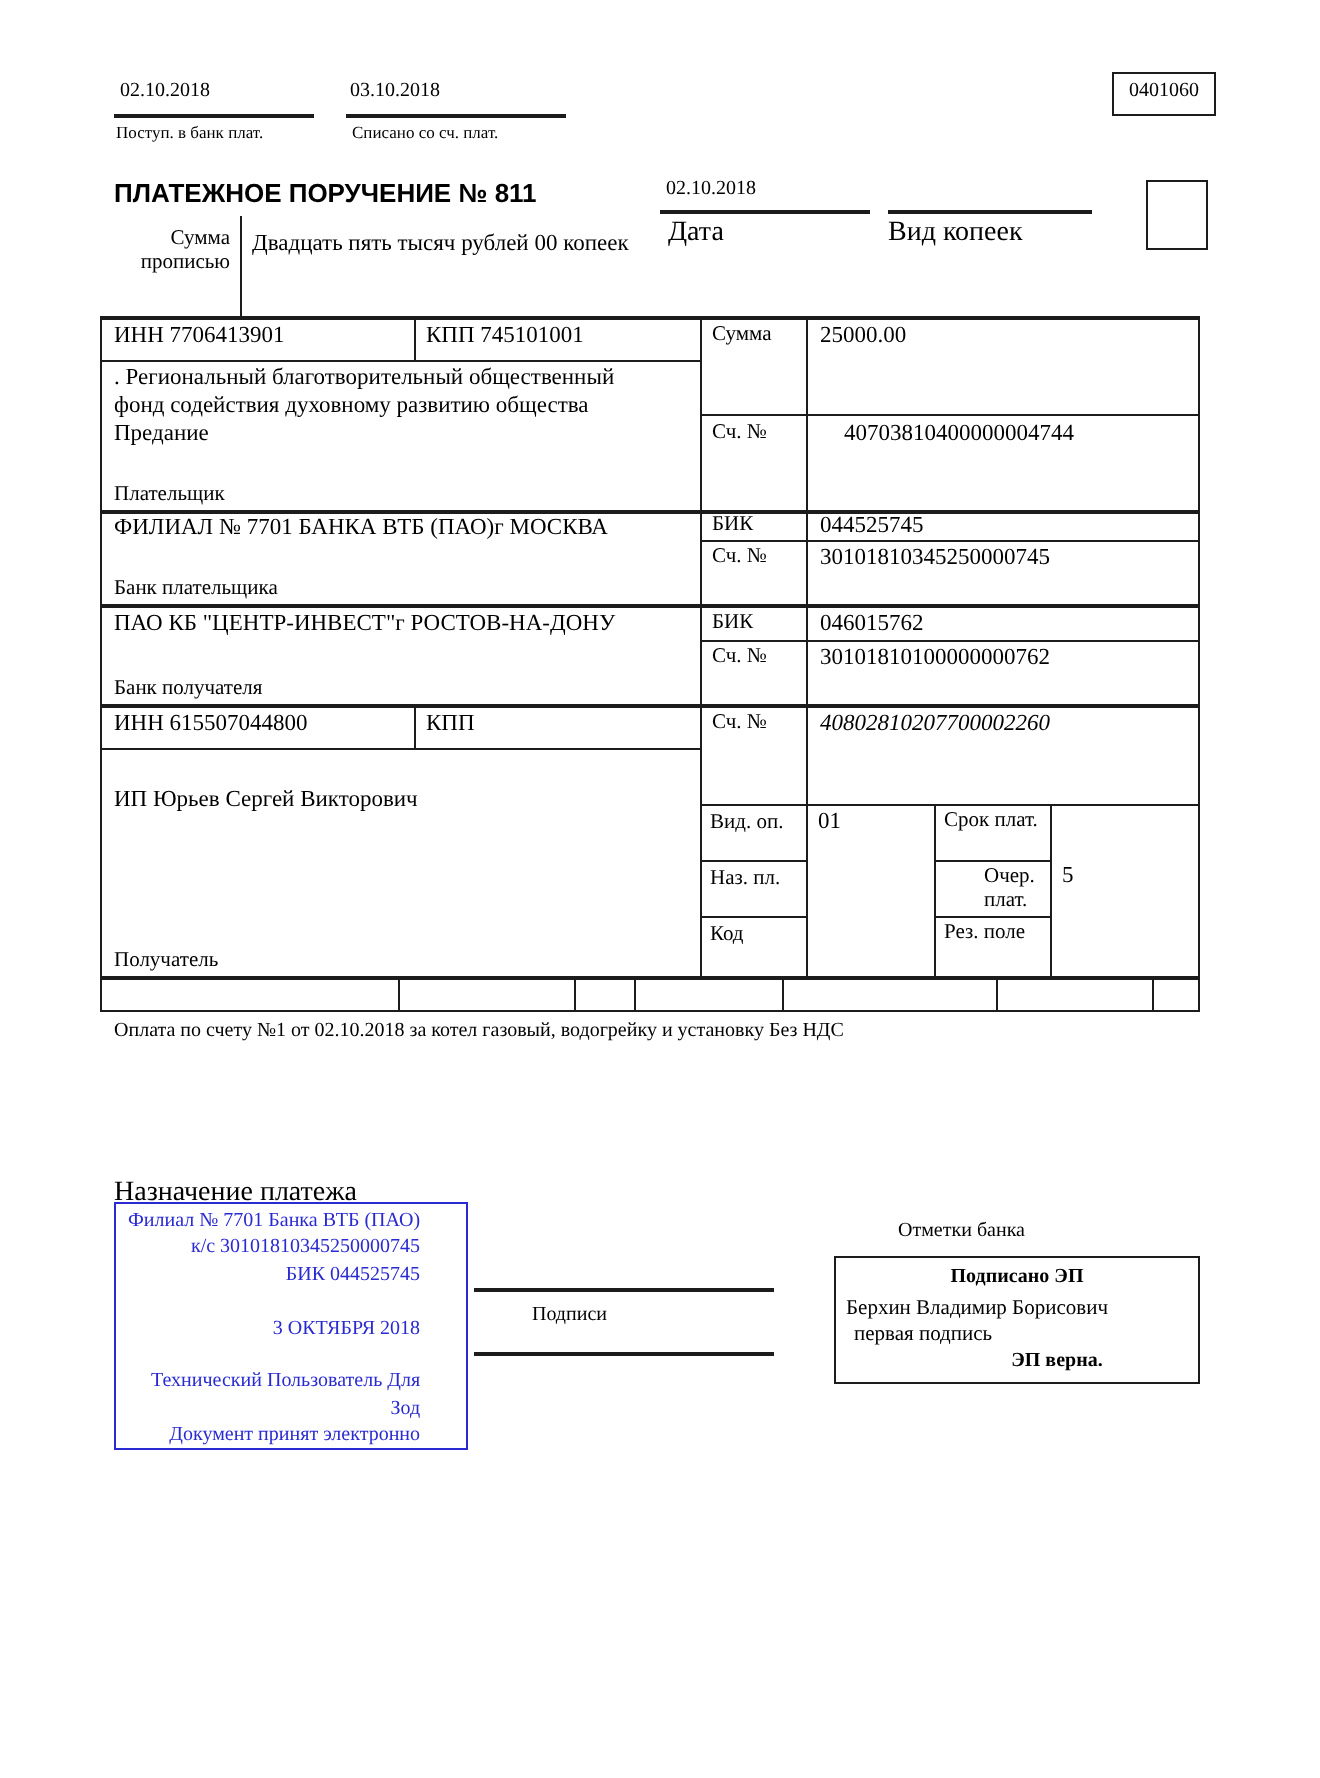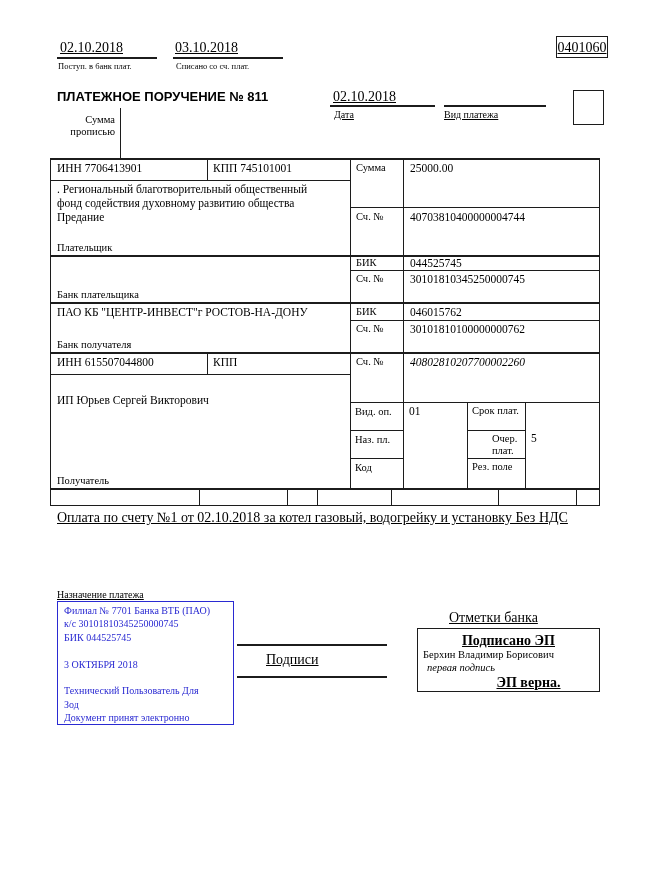--- a/index.html
+++ b/index.html
@@ -1,27 +1,27 @@
 <!DOCTYPE html>
 <html><head>
 <meta charset="utf-8">
 <style>
   html,body{margin:0;padding:0;background:#ffffff;}
   .page{position:relative;width:660px;height:889px;background:#ffffff;overflow:hidden;
         font-family:"Liberation Serif", serif;color:#000;}
   .t{position:absolute;white-space:nowrap;line-height:1.15;}
   .wrap{white-space:normal;line-height:1.1;}
   .f8{font-size:8.5px;}
-  .f9{font-size:10px;text-decoration:underline;}
+  .f9{font-size:14px;}
   .f10{font-size:10.5px;}
-  .f11{font-size:14px;text-decoration:underline;}
+  .f11{font-size:10px;}
   .f12{font-size:11.5px;}
   .title{font-family:"Liberation Sans", sans-serif;font-weight:bold;font-size:13px;}
   .b{font-weight:bold;}
-  .i{font-style:italic;}
+  .i{}
   .ctr{text-align:center;}
   .hl{position:absolute;background:#1c1c1c;height:1px;}
   .hl2{position:absolute;background:#1c1c1c;height:2px;}
   .vl{position:absolute;background:#1c1c1c;width:1px;}
   .box{position:absolute;border:1px solid #1c1c1c;background:#fff;}
   .blue{color:#2a2ad2;}
   .bluebox{position:absolute;border:1px solid #2a2ad2;}
   .stamp-line{height:13.4px;font-size:10px;line-height:13.4px;white-space:nowrap;}
 </style>
 </head>
@@ -39,25 +39,26 @@
 
   <div class="box" style="left:556px;top:36px;width:50px;height:20px;">
     <div class="t f11 ctr" style="left:0;top:3px;width:50px;">0401060</div>
   </div>
 
   <div class="t title" style="left:57px;top:90px;">ПЛАТЕЖНОЕ ПОРУЧЕНИЕ № 811</div>
   <div class="t f11" style="left:333px;top:89px;">02.10.2018</div>
   <div class="hl" style="left:330px;top:105px;width:105px;height:1.5px;"></div>
   <div class="t f9" style="left:334px;top:109px;">Дата</div>
   <div class="hl" style="left:444px;top:105px;width:102px;height:1.5px;"></div>
-  <div class="t f9" style="left:444px;top:109px;">Вид платежа</div>
+  <div class="t f9" style="left:444px;top:109px;">Вид копеек</div>
   <div class="box" style="left:573px;top:90px;width:29px;height:33px;"></div>
 
   <div class="vl" style="left:120px;top:108px;height:50px;"></div>
   <div class="t f10 wrap" style="left:57px;top:114px;width:58px;text-align:right;">Сумма прописью</div>
+  <div class="t f12" style="left:126px;top:116px;">Двадцать пять тысяч рублей 00 копеек</div>
 
   <div class="hl2" style="left:50px;top:158px;width:550px;"></div>
   <div class="hl" style="left:50px;top:180px;width:300px;"></div>
   <div class="hl" style="left:350px;top:207px;width:249px;"></div>
   <div class="hl2" style="left:50px;top:255px;width:550px;"></div>
   <div class="hl" style="left:350px;top:270px;width:249px;"></div>
   <div class="hl2" style="left:50px;top:302px;width:550px;"></div>
   <div class="hl" style="left:350px;top:320px;width:249px;"></div>
   <div class="hl2" style="left:50px;top:352px;width:550px;"></div>
   <div class="hl" style="left:50px;top:374px;width:300px;"></div>
@@ -88,23 +89,24 @@
   <div class="t f12" style="left:57px;top:162px;">ИНН 7706413901</div>
   <div class="t f12" style="left:213px;top:162px;">КПП 745101001</div>
   <div class="t f10" style="left:356px;top:162px;">Сумма</div>
   <div class="t f12" style="left:410px;top:162px;">25000.00</div>
 
   <div class="t f12" style="left:57px;top:197px;">фонд содействия духовному развитию общества</div>
   <div class="t f12" style="left:57px;top:183px;">. Региональный благотворительный общественный</div>
   <div class="t f12" style="left:57px;top:211px;">Предание</div>
 
   <div class="t f10" style="left:356px;top:211px;">Сч. №</div>
-  <div class="t f12" style="left:410px;top:211px;">40703810400000004744</div>
+  <div class="t f12" style="left:422px;top:211px;">40703810400000004744</div>
   <div class="t f10" style="left:57px;top:242px;">Плательщик</div>
 
+  <div class="t f12" style="left:57px;top:258px;">ФИЛИАЛ № 7701 БАНКА ВТБ (ПАО)г МОСКВА</div>
   <div class="t f10" style="left:356px;top:257px;">БИК</div>
   <div class="t f12" style="left:410px;top:257px;">044525745</div>
   <div class="t f10" style="left:356px;top:273px;">Сч. №</div>
   <div class="t f12" style="left:410px;top:273px;">30101810345250000745</div>
   <div class="t f10" style="left:57px;top:289px;">Банк плательщика</div>
 
   <div class="t f12" style="left:57px;top:306px;">ПАО КБ "ЦЕНТР-ИНВЕСТ"г РОСТОВ-НА-ДОНУ</div>
   <div class="t f10" style="left:356px;top:306px;">БИК</div>
   <div class="t f12" style="left:410px;top:306px;">046015762</div>
   <div class="t f10" style="left:356px;top:323px;">Сч. №</div>
@@ -123,21 +125,21 @@
   <div class="t f10 wrap" style="left:472px;top:405px;width:48px;">Срок плат.</div>
   <div class="t f10" style="left:355px;top:434px;">Наз. пл.</div>
   <div class="t f10 wrap" style="left:492px;top:433px;width:48px;">Очер. плат.</div>
   <div class="t f12" style="left:531px;top:432px;">5</div>
   <div class="t f10" style="left:355px;top:462px;">Код</div>
   <div class="t f10" style="left:472px;top:461px;">Рез. поле</div>
 
   <div class="t f11" style="left:57px;top:510px;">Оплата по счету №1 от 02.10.2018 за котел газовый, водогрейку и установку Без НДС</div>
   <div class="t f9" style="left:57px;top:589px;">Назначение платежа</div>
 
-  <div class="bluebox" style="left:57px;top:601px;width:175px;height:122px;">
+  <div class="bluebox" style="left:57px;top:601px;width:175px;height:122px;text-align:right;">
     <div style="position:absolute;left:6px;top:2px;" class="blue">
       <div class="stamp-line">Филиал № 7701 Банка ВТБ (ПАО)</div>
       <div class="stamp-line">к/с 30101810345250000745</div>
       <div class="stamp-line">БИК 044525745</div>
       <div class="stamp-line"></div>
       <div class="stamp-line">3 ОКТЯБРЯ 2018</div>
       <div class="stamp-line"></div>
       <div class="stamp-line">Технический Пользователь Для</div>
       <div class="stamp-line">Зод</div>
       <div class="stamp-line">Документ принят электронно</div>

